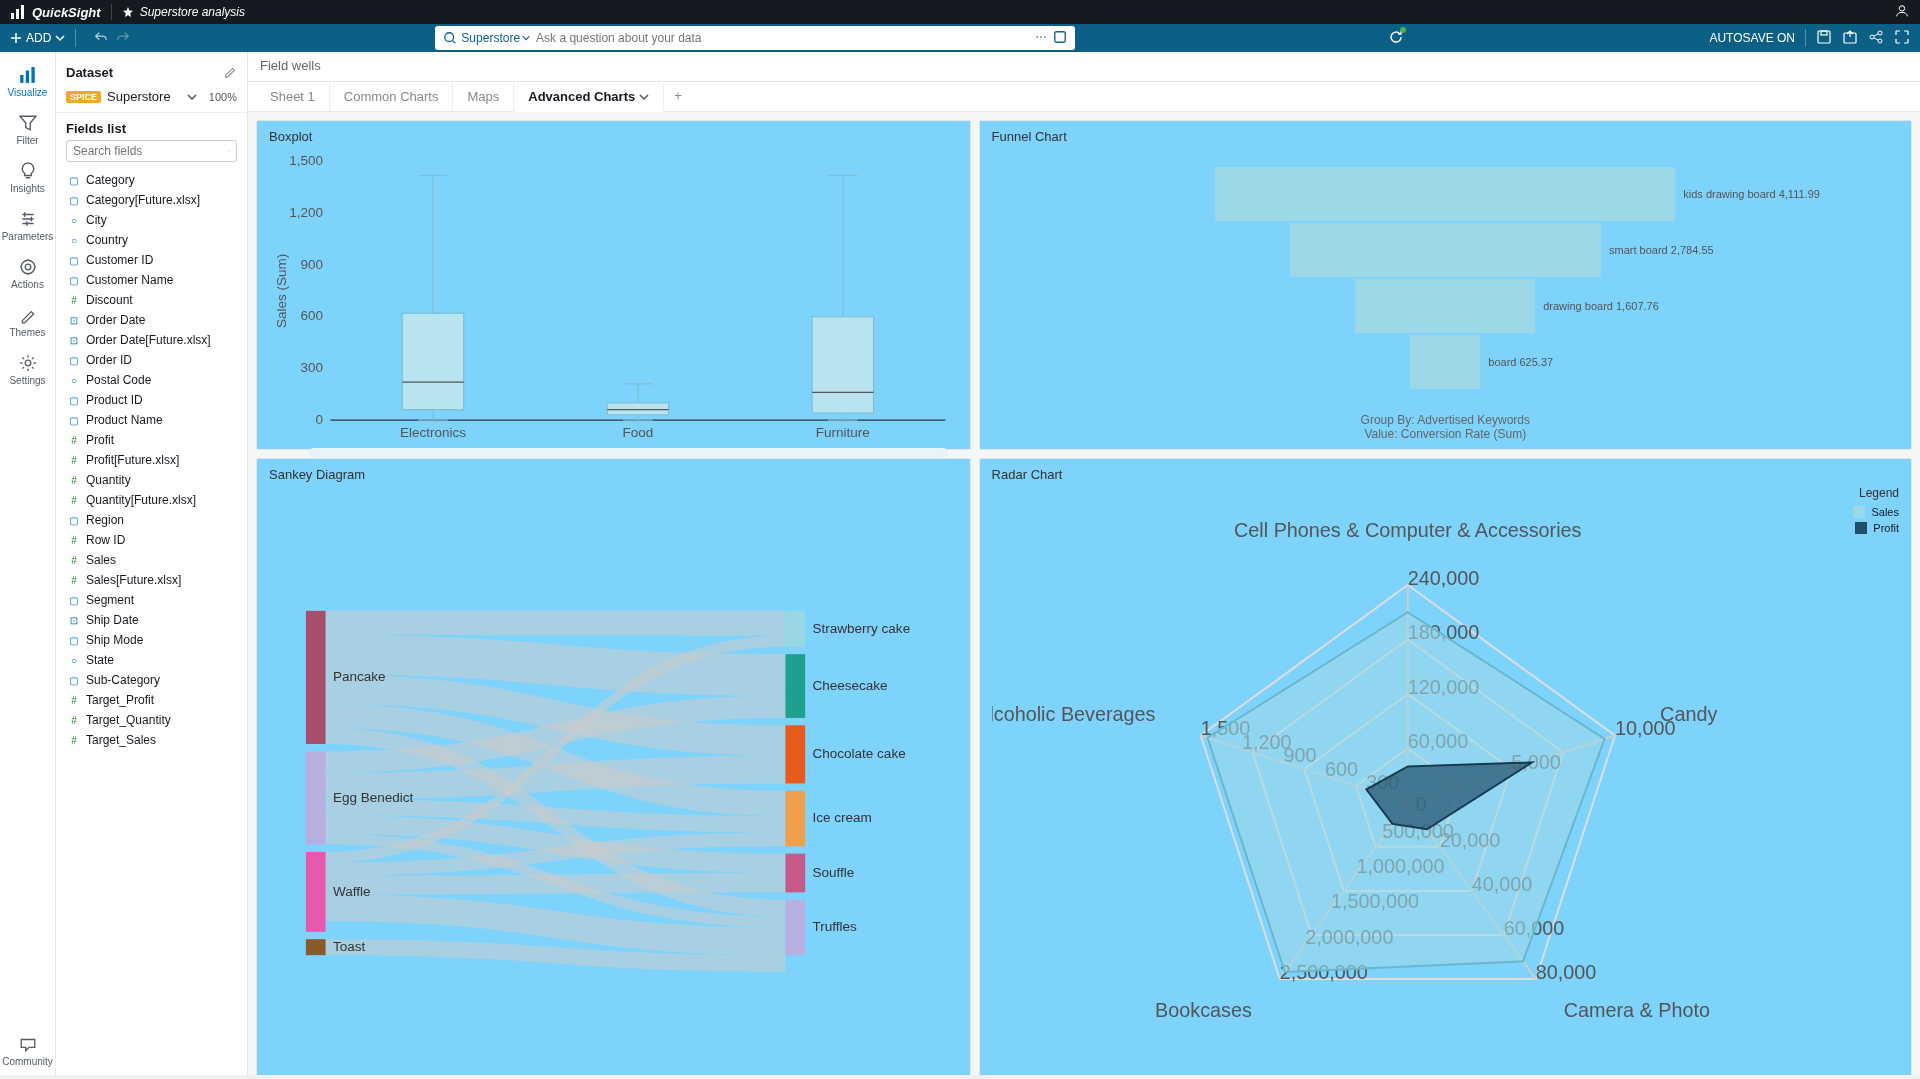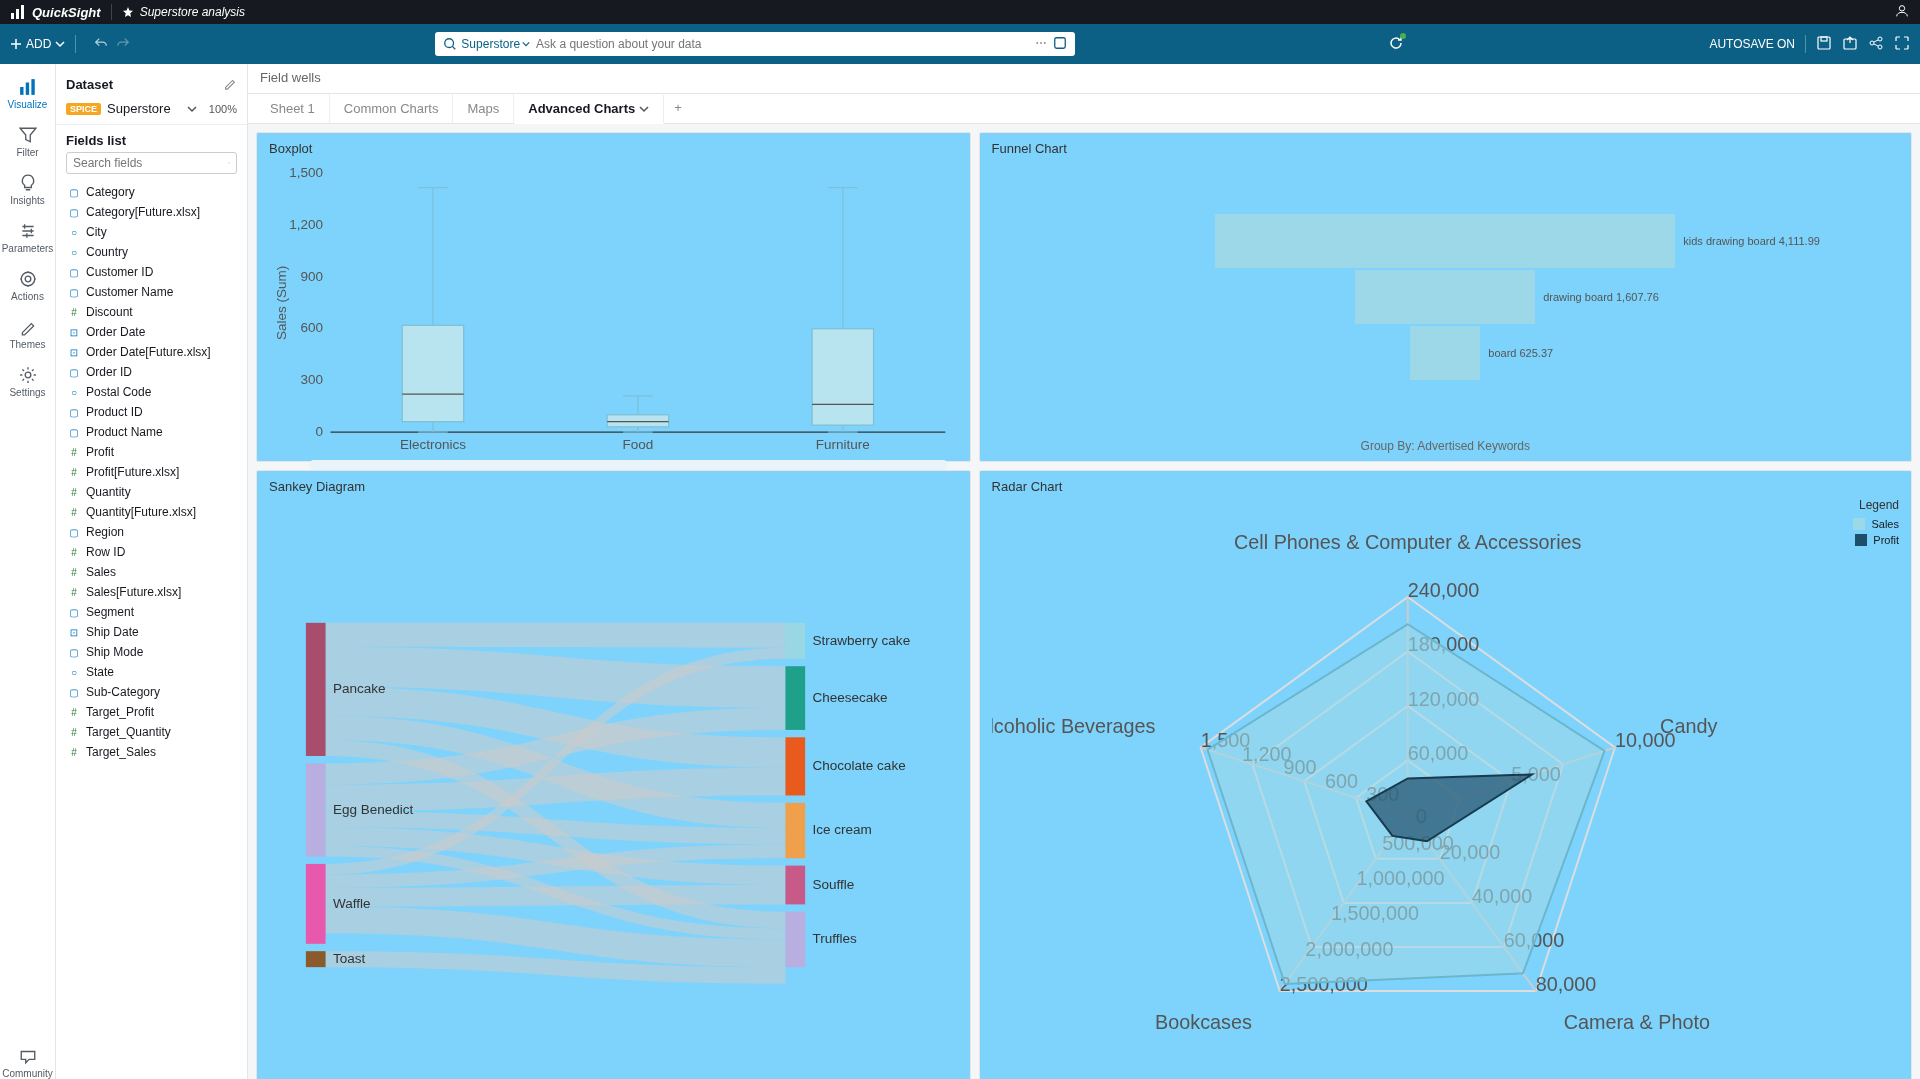--- a/index.html
+++ b/index.html
@@ -8,21 +8,21 @@
 
 .topbar { height: 24px; background: #16191f; color: #fff; display: flex; align-items: center; padding: 0 10px; font-style: italic; }
 .topbar .logo { display: flex; align-items: center; gap: 6px; font-weight: 600; font-size: 13px; }
 .topbar .logo svg { width: 16px; height: 16px; }
 .topbar .divider { width: 1px; height: 16px; background: #444; margin: 0 10px; }
 .topbar .title { display: flex; align-items: center; gap: 6px; font-size: 12px; }
 .topbar .spacer { flex: 1; }
 .topbar .user-icon svg { width: 16px; height: 16px; }
 
 
-.toolbar { height: 40px; background: #0c6085; color: #fff; display: flex; align-items: center; padding: 0 10px; gap: 10px; }
+.toolbar { height: 28px; background: #0c6085; color: #fff; display: flex; align-items: center; padding: 0 10px; gap: 10px; }
 .toolbar .add-btn { display: flex; align-items: center; gap: 4px; font-size: 12px; cursor: pointer; }
 .toolbar .undo-redo { display: flex; gap: 8px; margin-left: 8px; }
 .toolbar .undo-redo svg { width: 14px; height: 14px; opacity: 0.7; }
 .toolbar .question-bar { flex: 0 0 640px; margin: 0 auto; height: 24px; background: #fff; border-radius: 3px; display: flex; align-items: center; padding: 0 8px; color: #555; font-size: 12px; position: relative; }
 .toolbar .question-bar .ds-label { color: #0c6085; font-size: 12px; }
 .toolbar .question-bar input { border: none; outline: none; flex: 1; font-size: 12px; padding-left: 6px; }
 .toolbar .question-bar .qb-icons { display: flex; gap: 6px; align-items: center; }
 .toolbar .right-tools { margin-left: auto; display: flex; align-items: center; gap: 10px; font-size: 12px; }
 .toolbar .right-tools .icon-btn svg { width: 16px; height: 16px; }
 .toolbar .vdiv { width:1px; height:18px; background: rgba(255,255,255,0.3); }
@@ -465,31 +465,36 @@
         <div class="vfooter">Category</div>
       </div>
 
       <div class="viz-card">
         <div class="vtitle">Funnel Chart</div>
         <div class="vbody" id="funnel-body" style="display:flex;flex-direction:column;justify-content:center;">
             <div class="funnel-row" style="--barhalf: 230px;">
               <div class="funnel-bar" style="width:460px"></div>
               <div class="funnel-label">kids drawing board 4,111.99</div>
             </div>
+            <div class="funnel-row" style="--barhalf: 155.75098674850864px;">
+              <div class="funnel-bar" style="width:311.5019734970173px"></div>
+              <div class="funnel-label">smart board 2,784.55</div>
+            </div>
             <div class="funnel-row" style="--barhalf: 89.92842881427241px;">
               <div class="funnel-bar" style="width:179.85685762854482px"></div>
               <div class="funnel-label">drawing board 1,607.76</div>
             </div>
             <div class="funnel-row" style="--barhalf: 34.97943817956756px;">
               <div class="funnel-bar" style="width:69.95887635913512px"></div>
               <div class="funnel-label">board 625.37</div>
             </div>
           </div>
         <div class="vfooter">
           <div>Group By: Advertised Keywords</div>
+          <div>Value: Conversion Rate (Sum)</div>
         </div>
       </div>
 
       <div class="viz-card">
         <div class="vtitle">Sankey Diagram</div>
         <div class="vbody" id="sankey-body"><svg class="sankey-svg" viewBox="0 0 560 300">
               <path class="link" d="M46 10 C233 10,233 10,420 10 L420 30.27027027027027 C233 30.27027027027027,233 29.48760330578512,46 29.48760330578512 Z"></path>
               <path class="link" d="M46 29.48760330578512 C233 29.48760330578512,233 45.27927927927928,420 45.27927927927928 L420 79.06306306306305 C233 79.06306306306305,233 61.966942148760324,46 61.966942148760324 Z"></path>
               <path class="link" d="M46 61.966942148760324 C233 61.966942148760324,233 103.08108108108108,420 103.08108108108108 L420 127.85585585585585 C233 127.85585585585585,233 85.78512396694214,46 85.78512396694214 Z"></path>
               <path class="link" d="M46 85.78512396694214 C233 85.78512396694214,233 156.3783783783784,420 156.3783783783784 L420 176.64864864864865 C233 176.64864864864865,233 105.27272727272725,46 105.27272727272725 Z"></path>

